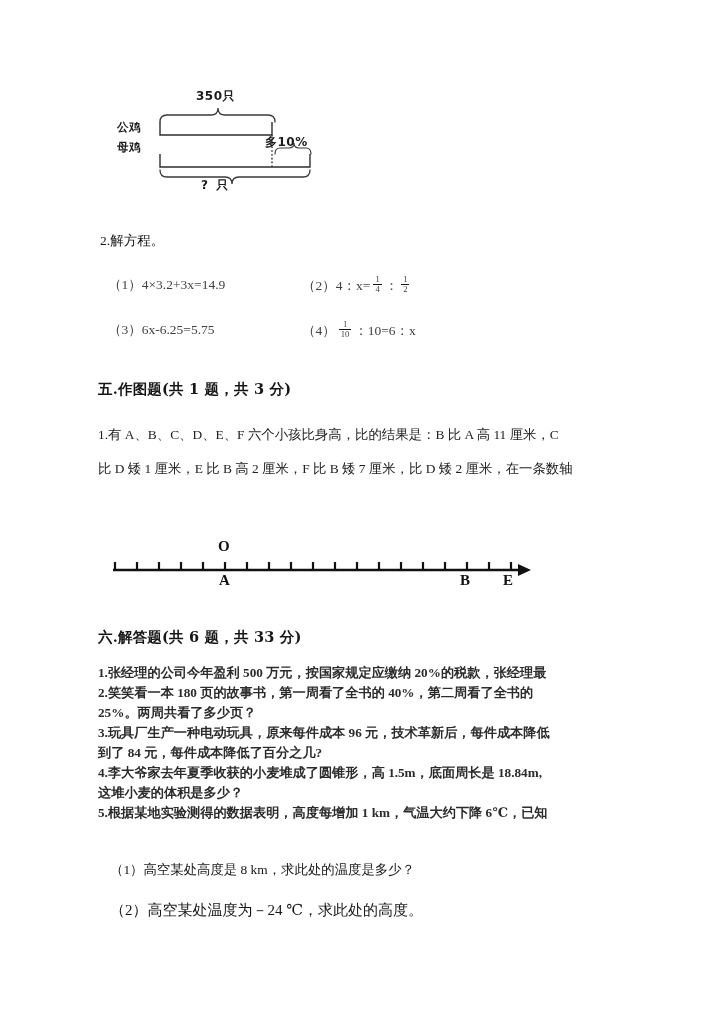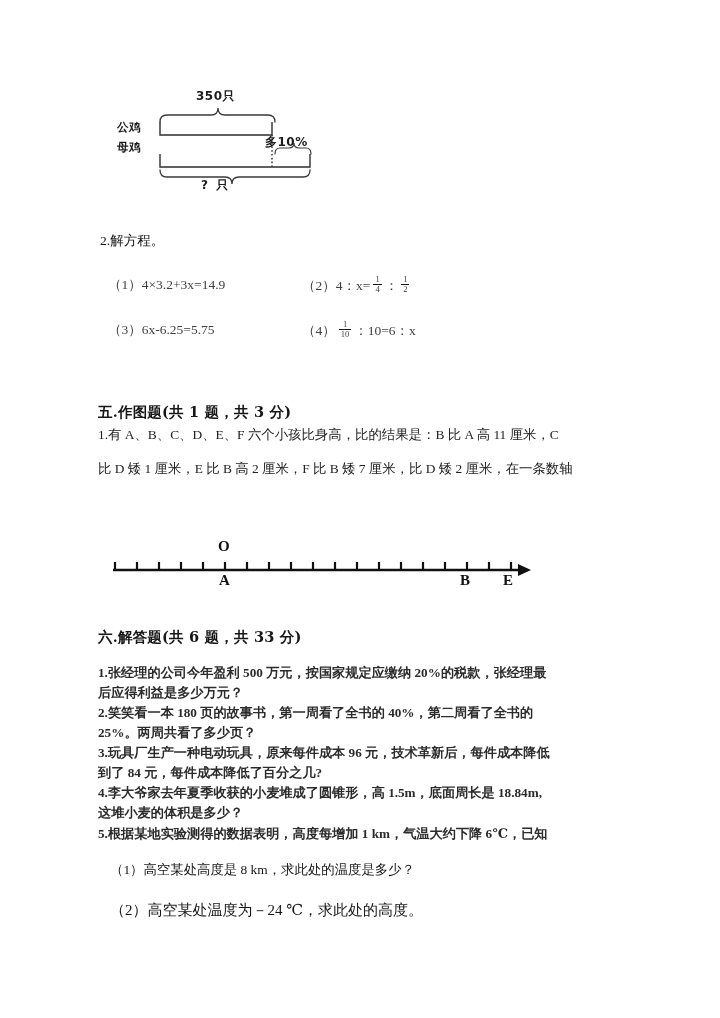--- a/index.html
+++ b/index.html
@@ -154,21 +154,21 @@
   </div>
 
   <div class="eq" style="left:108px; top:321px;">
     <span>（3）</span><span>6x-6.25=5.75</span>
   </div>
 
   <div class="eq" style="left:302px; top:321px;">
     <span>（4）</span><span class="frac"><span class="num">1</span><span class="den">10</span></span><span>：10=6：x</span>
   </div>
 
-  <div class="block section-head" style="left:98px; top:403px;text-align:center;">五.作图题(共 1 题，共 3 分)</div>
+  <div class="block section-head" style="left:98px; top:380px;text-align:center;">五.作图题(共 1 题，共 3 分)</div>
 
   <div class="block spaced" style="left:98px; top:418px;">
     <div>1.有 A、B、C、D、E、F 六个小孩比身高，比的结果是：B 比 A 高 11 厘米，C</div>
     <div>比 D 矮 1 厘米，E 比 B 高 2 厘米，F 比 B 矮 7 厘米，比 D 矮 2 厘米，在一条数轴</div>
   </div>
 
   <div id="numberline">
     <svg width="720" height="70" viewBox="0 0 720 70">
 
       <line x1="113" y1="42" x2="518" y2="42" stroke="#111" stroke-width="2.6"></line>
@@ -200,21 +200,20 @@
     <span class="nl-letter" style="left:218px; top:10px;">O</span>
     <span class="nl-letter" style="left:219px; top:44px;">A</span>
     <span class="nl-letter" style="left:460px; top:44px;">B</span>
     <span class="nl-letter" style="left:503px; top:44px;">E</span>
   </div>
 
   <div class="block section-head" style="left:98px; top:628px;">六.解答题(共 6 题，共 33 分)</div>
 
   <div class="block para-wide" style="left:98px; top:663px;">
     <div>1.张经理的公司今年盈利 500 万元，按国家规定应缴纳 20%的税款，张经理最</div>
-    <div>后应得利益是多少万元？</div>
     <div>2.笑笑看一本 180 页的故事书，第一周看了全书的 40%，第二周看了全书的</div>
     <div>25%。两周共看了多少页？</div>
     <div>3.玩具厂生产一种电动玩具，原来每件成本 96 元，技术革新后，每件成本降低</div>
     <div>到了 84 元，每件成本降低了百分之几?</div>
     <div>4.李大爷家去年夏季收获的小麦堆成了圆锥形，高 1.5m，底面周长是 18.84m,</div>
     <div>这堆小麦的体积是多少？</div>
     <div>5.根据某地实验测得的数据表明，高度每增加 1 km，气温大约下降 6℃，已知</div>
   </div>
 
   <div class="block" style="left:110px; top:861px; font-size:13.4px;">（1）高空某处高度是 8 km，求此处的温度是多少？</div>

